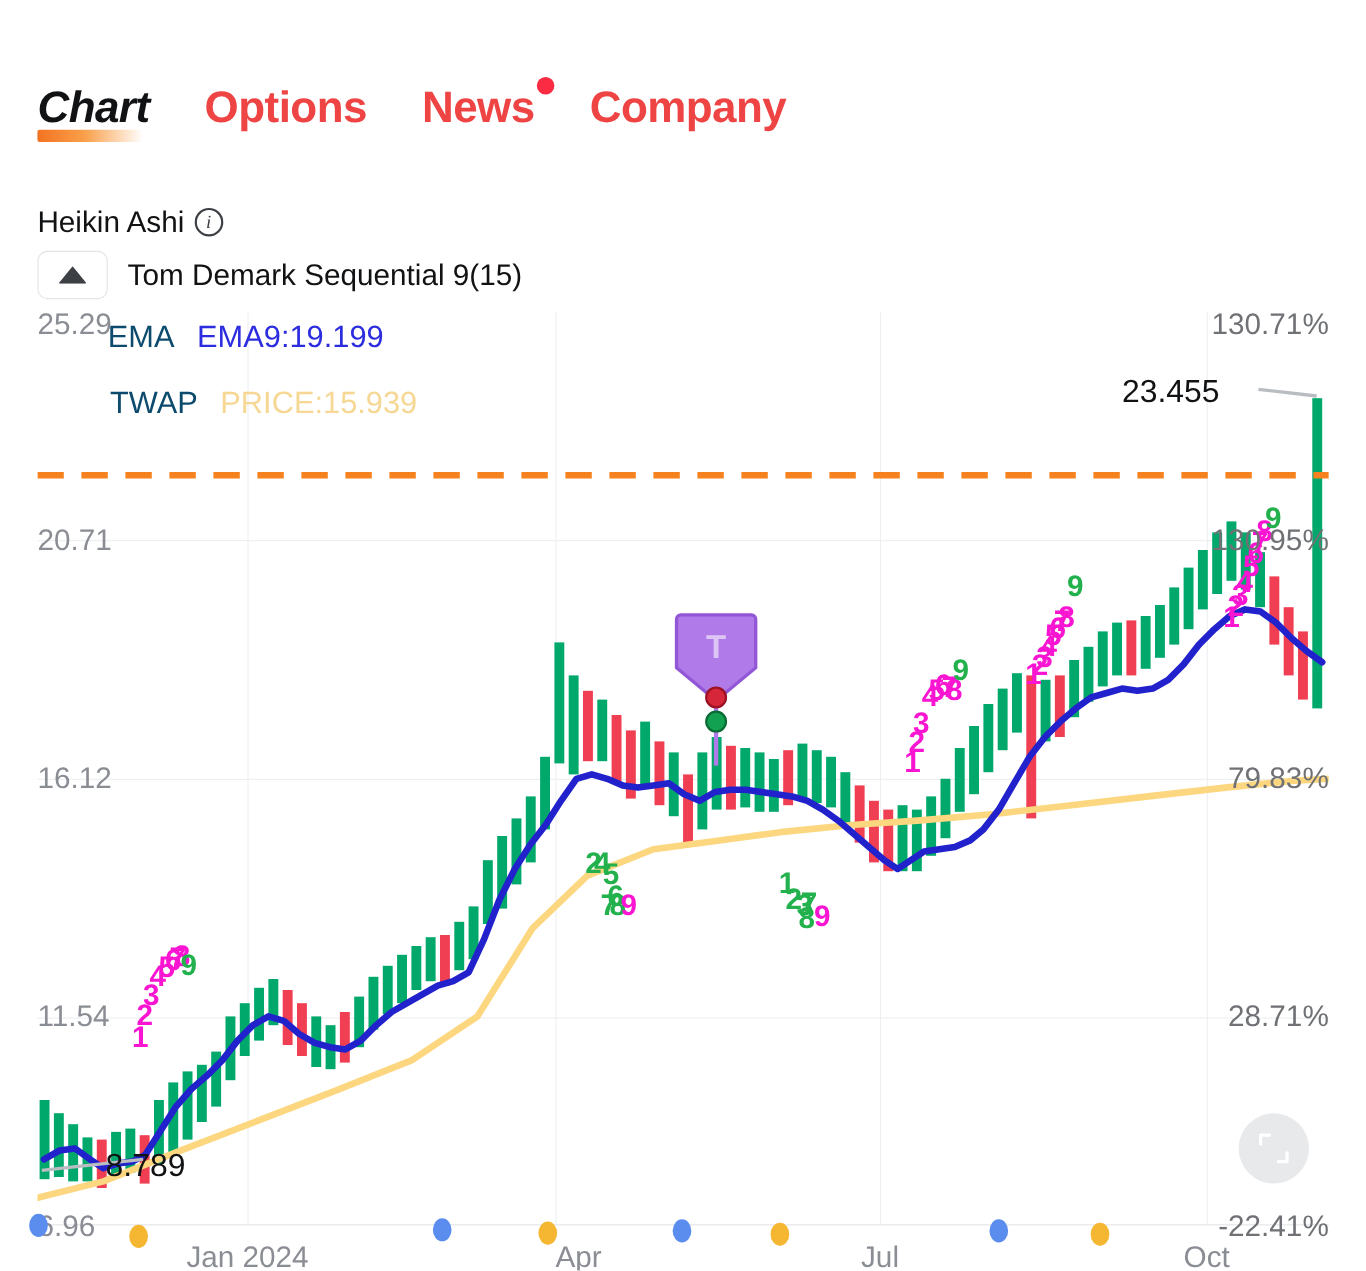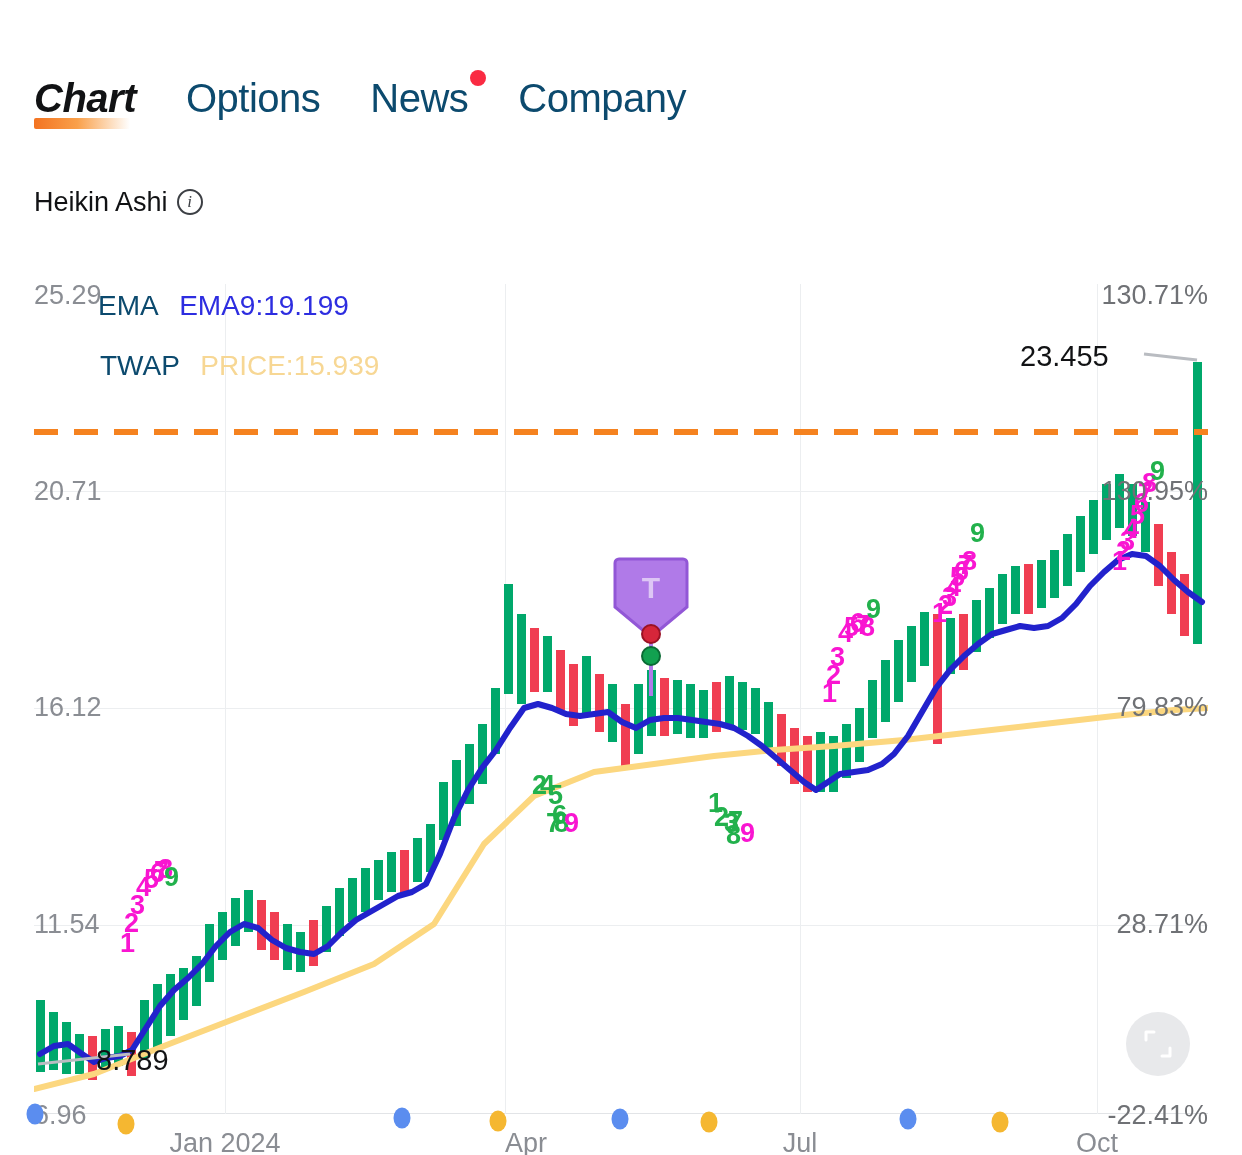--- a/index.html
+++ b/index.html
@@ -10,21 +10,21 @@
     font-family: "Liberation Sans", sans-serif;
     overflow: hidden;
   }
   #root { position: relative; width: 1242px; height: 1155px; background:#fff;margin-top:28px; }
 
   
   .tabbar {
     position: absolute; left: 0; top: 44px; width: 1242px; height: 88px;
     display: flex; align-items: flex-start; padding-left: 34px; gap: 50px;
   }
-  .tab { position: relative; font-size: 40px; line-height: 52px; color: #0c4a6e; white-space: nowrap; letter-spacing: -0.5px; font-weight: 400; }
+  .tab { position: relative; font-size: 40px; line-height: 52px; color: #ef4444; white-space: nowrap; letter-spacing: -0.5px; font-weight: 700; }
   .tab.active { color: #111214; font-weight: 700; font-style: italic; }
   .tab.active .underline {
     position: absolute; left: 0; right: 6px; bottom: -5px; height: 11px;
     background: linear-gradient(90deg, #f37321 0%, #f9a04a 45%, rgba(255,255,255,0) 100%);
     border-radius: 2px;
   }
   .notif-dot {
     position: absolute; right: -18px; top: -2px;
     width: 16px; height: 16px; border-radius: 50%; background: #fa2b42;
   }
@@ -99,20 +99,26 @@
     </div>
     <div class="tab">
       <span>Company</span>
     </div>
   </div>
 
   <div class="ind-head">
     <div class="ind-row1">
       <span class="ind-title">Heikin Ashi</span>
       <span class="info-icon">i</span>
+    </div>
+    <div class="ind-row2">
+      <div class="tri-btn">
+        <span class="tri"></span>
+      </div>
+      <span class="ind-sub">Tom Demark Sequential 9(15)</span>
     </div>
   </div>
 
   <div class="chart-frame">
     <div class="plot">
 
       <div class="gridline-h" style="top:207px;"></div>
       <div class="gridline-h" style="top:424px;"></div>
       <div class="gridline-h" style="top:641px;"></div>
       <div class="axis-base"></div>

